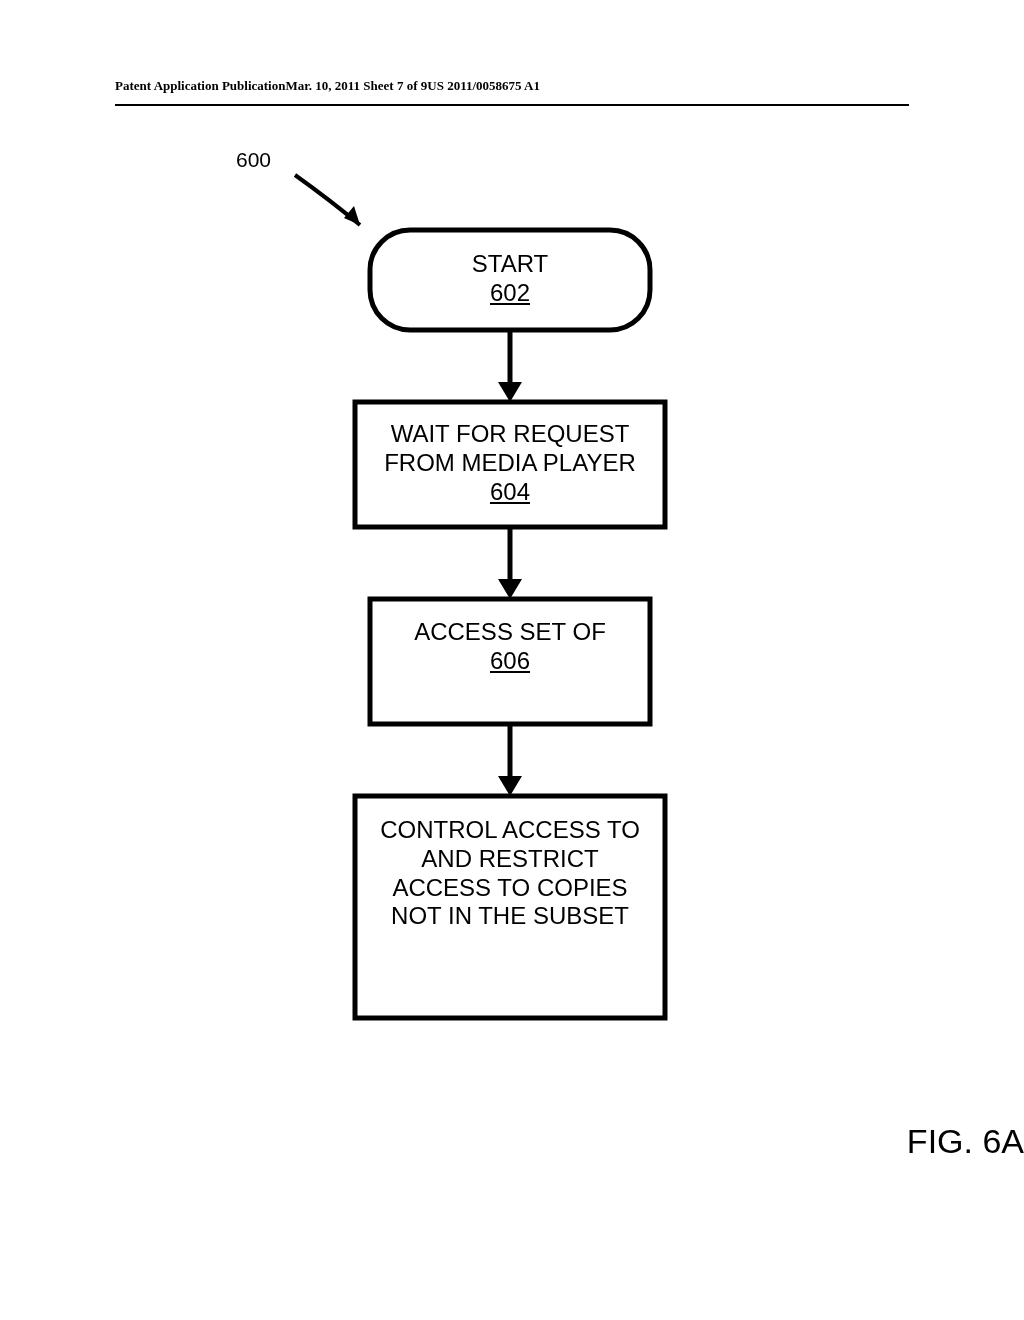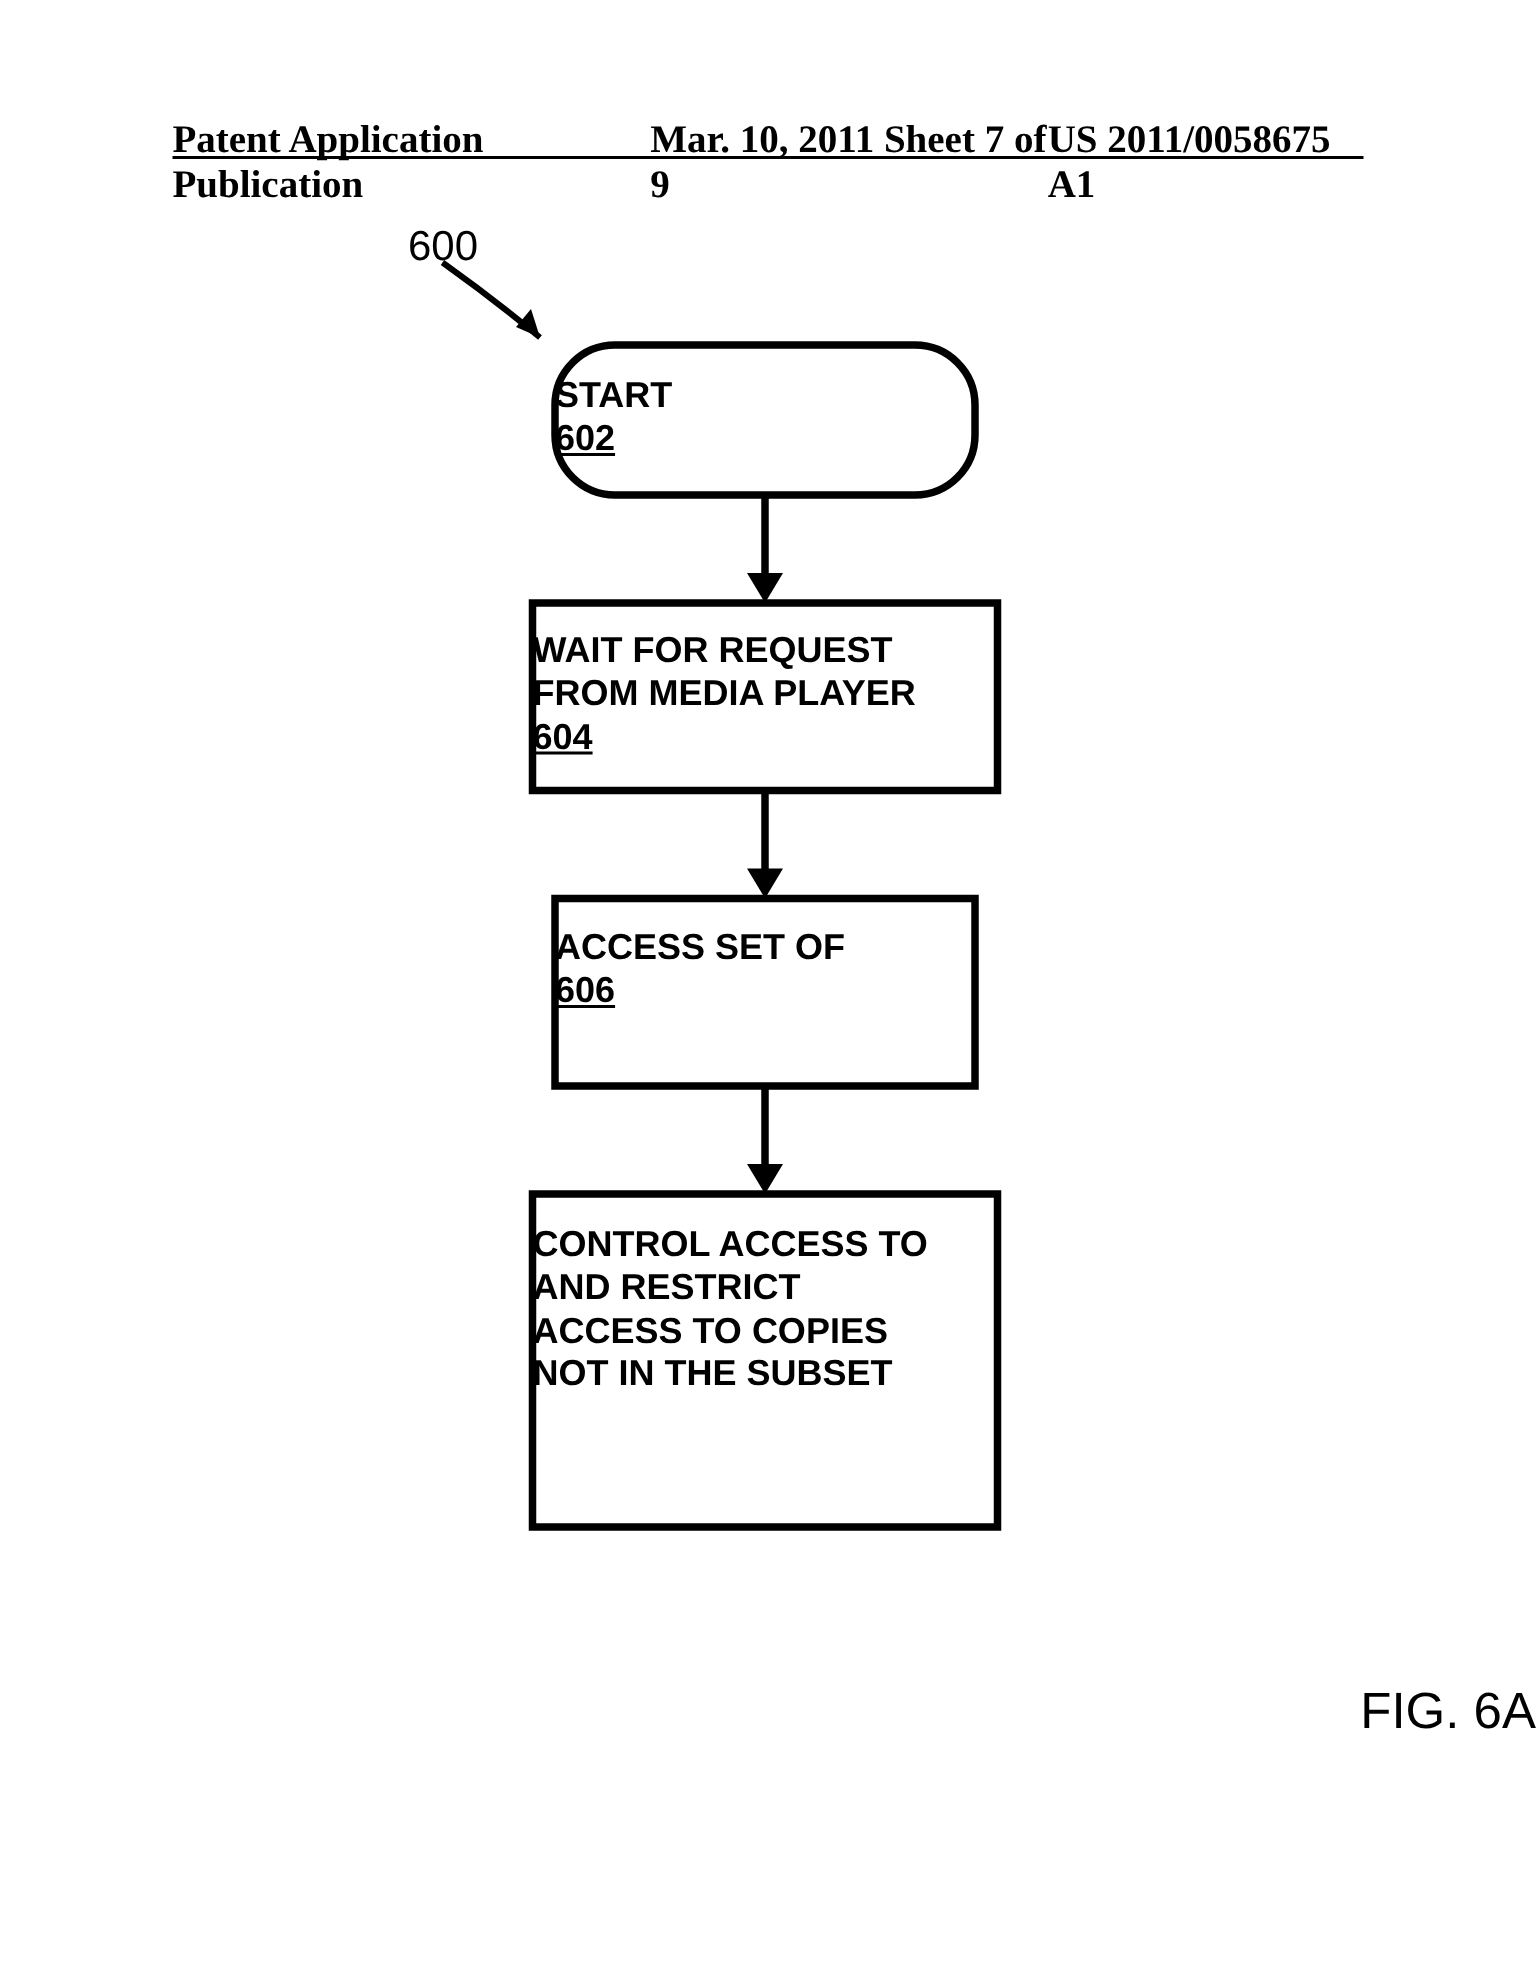--- a/index.html
+++ b/index.html
@@ -15,45 +15,43 @@
     position: relative;
     width: 1024px;
     height: 1320px;
   }
   .header {
     position: absolute;
     top: 78px;
     left: 115px;
     right: 115px;
     display: flex;
-    justify-content: space-between;
-    font-size: 26px;
+    font-size: 13px;
     font-weight: bold;
     font-family: "Times New Roman", Times, serif;
   }
   .header-rule {
     position: absolute;
     top: 104px;
     left: 115px;
     right: 115px;
     border-top: 2px solid #000;
   }
   .diagram {
     position: absolute;
     left: 0;
     top: 0;
     width: 1024px;
     height: 1320px;
   }
   .box-text {
     font-family: Arial, Helvetica, sans-serif;
     font-size: 24px;
-    text-align: left;
+    text-align: center;
     line-height: 1.2;
-    font-weight: bold;
   }
   .num {
     text-decoration: underline;
   }
   .fig-caption {
     position: absolute;
     left: 0;
     width: 100%;
     text-align: right;
     top: 1122px;
@@ -96,21 +94,21 @@
     <polygon points="510,599 498,579 522,579" fill="#000"></polygon>
 
     <rect x="370" y="599" width="280" height="125" fill="#fff" stroke="#000" stroke-width="5"></rect>
 
     <line x1="510" y1="724" x2="510" y2="782" stroke="#000" stroke-width="5"></line>
     <polygon points="510,796 498,776 522,776" fill="#000"></polygon>
 
     <rect x="355" y="796" width="310" height="222" fill="#fff" stroke="#000" stroke-width="5"></rect>
   </svg>
 
-  <div style="position:absolute; left:236px; top:148px; font-size:28px;margin-left:36px;">600</div>
+  <div style="position:absolute; left:236px; top:148px; font-size:21px;">600</div>
 
   <div style="position:absolute; left:370px; top:250px; width:280px;" class="box-text">
     <div>START</div>
     <div class="num">602</div>
   </div>
 
   <div style="position:absolute; left:355px; top:420px; width:310px;" class="box-text">
     <div>WAIT FOR REQUEST</div>
     <div>FROM MEDIA PLAYER</div>
     <div class="num">604</div>

